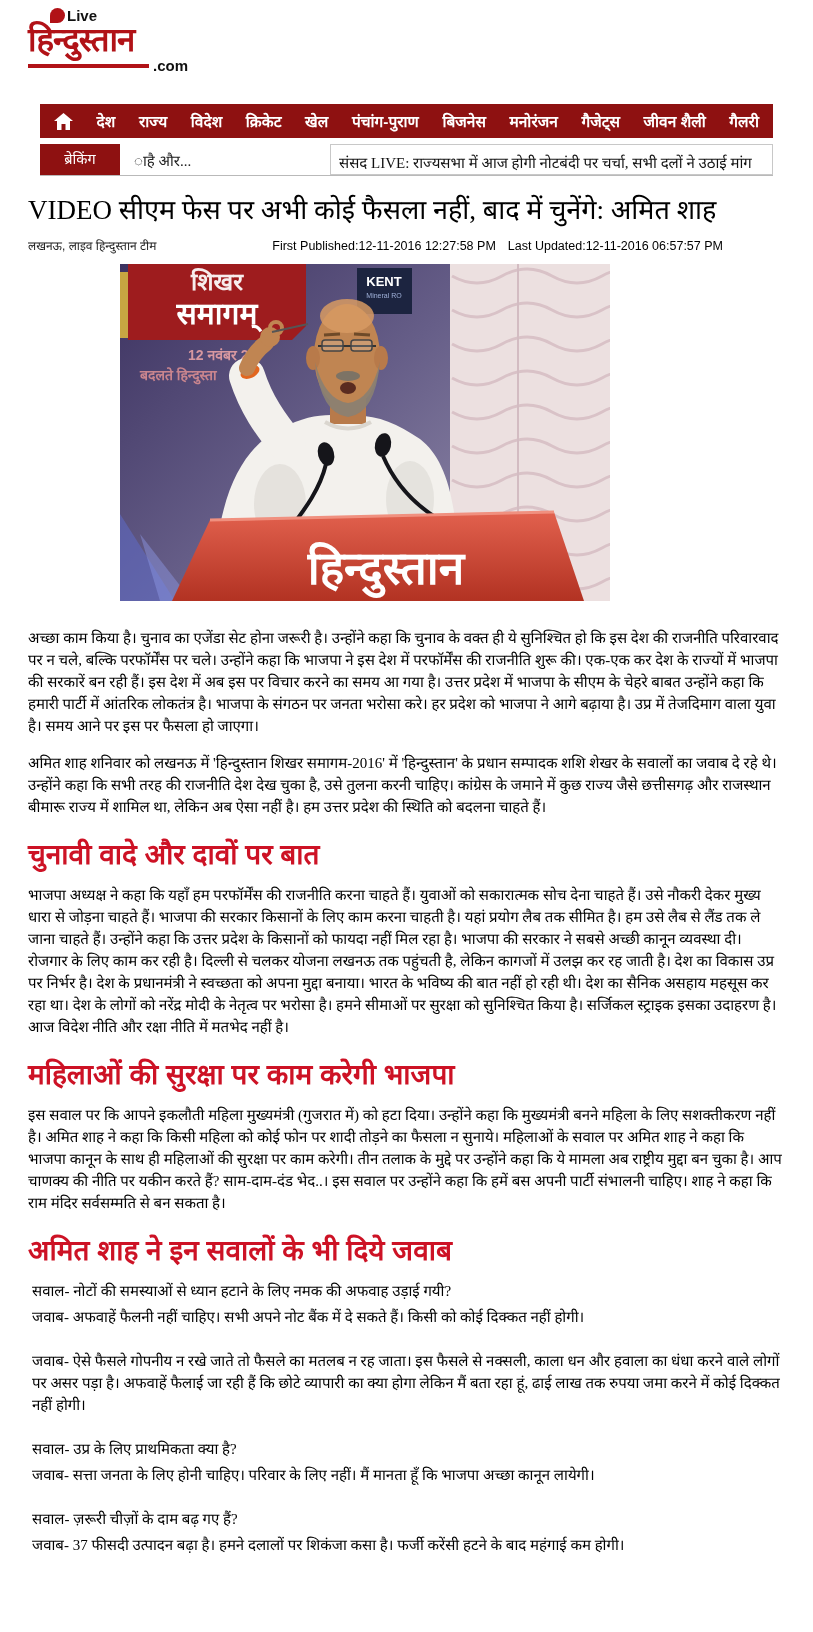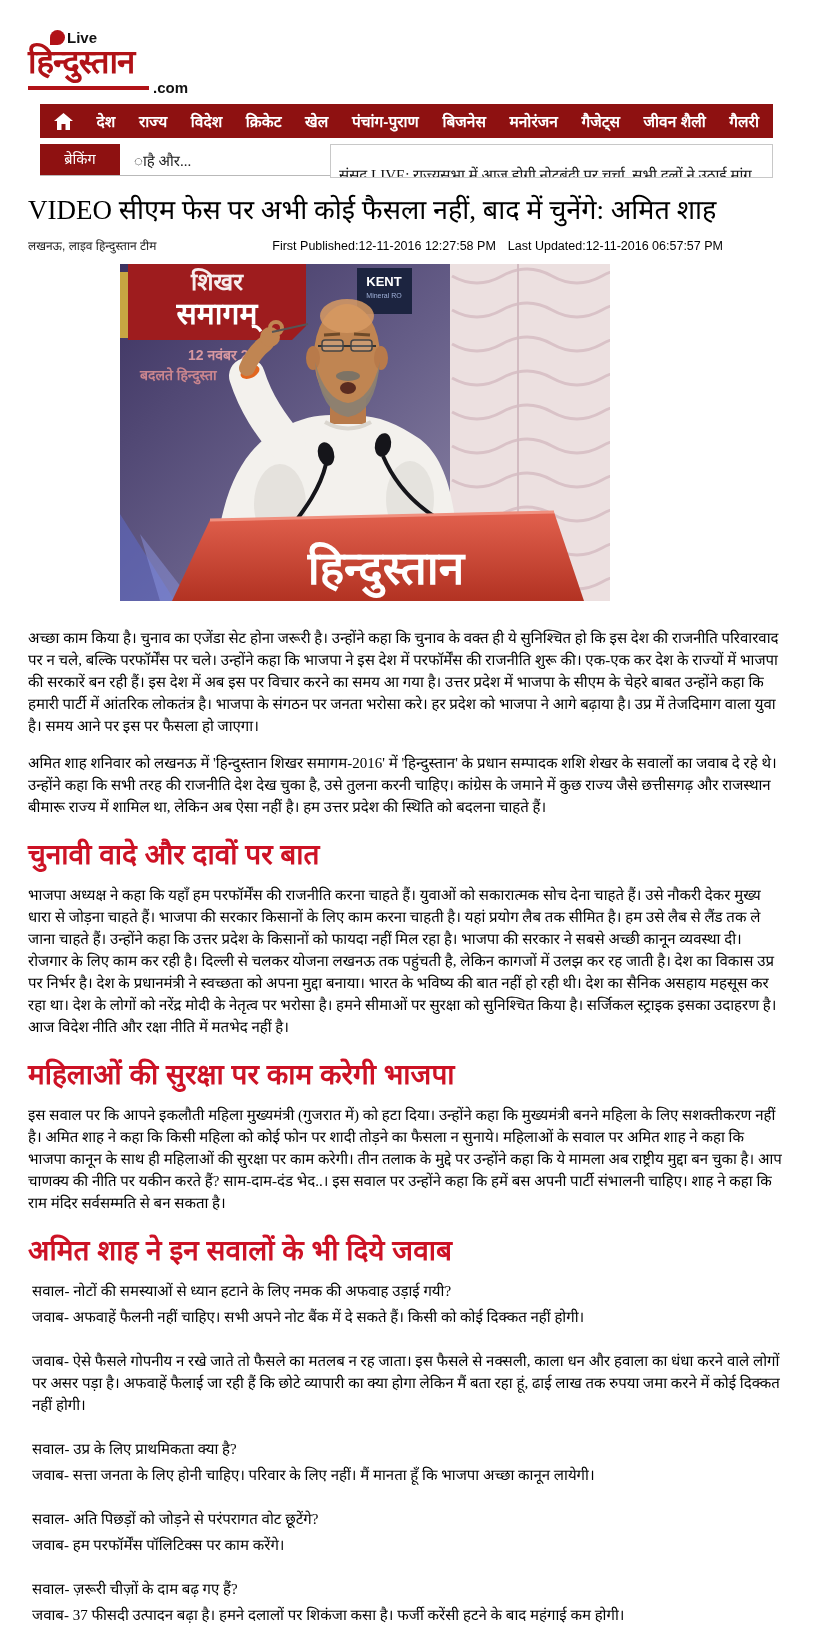--- a/index.html
+++ b/index.html
@@ -1,32 +1,32 @@
 <!DOCTYPE html>
 <html lang="hi"><head>
 <meta charset="utf-8">
 <style>
   html,body{margin:0;padding:0;background:#fff;}
   body{width:813px;font-family:"Liberation Serif",serif;color:#000;}
   .masthead{height:104px;position:relative;}
-  .logo{position:absolute;left:28px;top:30px;width:160px;cursor:pointer;}
+  .logo{position:absolute;left:28px;top:8px;width:160px;cursor:pointer;}
   .logo-top{display:flex;align-items:flex-end;margin-left:22px;}
   .logo-mark{width:15px;height:15px;background:#b11217;border-radius:50% 50% 50% 0;display:inline-block;margin-right:2px;}
   .logo-live{font-family:"Liberation Sans",sans-serif;font-weight:bold;font-size:15px;color:#111;line-height:14px;}
   .logo-name{color:#b11217;font-weight:bold;font-size:33px;line-height:34px;letter-spacing:-1px;font-family:"Liberation Serif",serif;}
   .logo-bottom{display:flex;align-items:center;}
   .logo-underline{height:4px;background:#b11217;flex:1;margin-right:4px;}
   .logo-com{font-family:"Liberation Sans",sans-serif;font-weight:bold;font-size:15px;color:#111;}
   .navbar{margin:0 40px;background:#8e1111;height:34px;display:flex;align-items:center;justify-content:space-between;padding:0 14px;}
   .nav-item{color:#fff;font-family:"Liberation Sans",sans-serif;font-weight:bold;font-size:15.5px;cursor:pointer;white-space:nowrap;}
   .home-icon{display:flex;align-items:center;cursor:pointer;}
   .breaking{margin:6px 40px 0;height:31px;position:relative;display:flex;align-items:center;border-bottom:1px solid #b9b9b9;}
   .breaking-label{background:#8e1111;color:#fff;width:80px;height:31px;line-height:31px;text-align:center;font-family:"Liberation Sans",sans-serif;font-weight:normal;font-size:14.5px;flex:0 0 auto;}
   .ticker-partial{margin-left:14px;font-size:15px;color:#222;white-space:nowrap;}
-  .ticker-box{position:absolute;left:290px;right:0;top:0;bottom:0;border:1px solid #c8c8c8;line-height:29px;padding:16px 8px;overflow:hidden;white-space:nowrap;font-size:15px;color:#111;background:#fff;cursor:pointer;}
+  .ticker-box{position:absolute;left:290px;right:0;top:0;bottom:0;border:1px solid #c8c8c8;line-height:29px;padding:4px 8px;overflow:hidden;white-space:nowrap;font-size:15px;color:#111;background:#fff;cursor:pointer;}
   .article{margin:0 28px;}
   h1.title{font-size:27px;line-height:37px;font-weight:normal;margin:16px 0 8px;color:#000;}
   .meta-row{display:flex;justify-content:space-between;align-items:center;font-family:"Liberation Sans",sans-serif;font-size:12.5px;color:#000;padding-right:62px;margin:4px 0 10px;}
   .byline{font-size:12px;color:#222;}
   .meta-dates{white-space:nowrap;}
   .meta-dates .sep{display:inline-block;width:12px;}
   .photo-wrap{margin:6px 0 26px 92px;width:490px;height:337px;overflow:hidden;}
   .body-p{font-size:15px;line-height:22px;margin:0 0 15px;}
   h2.section-heading{color:#cd1225;font-family:"Liberation Sans",sans-serif;font-weight:bold;font-size:28px;line-height:34px;margin:20px 0 12px;}
   .qa-group{margin:0 0 22px;}
@@ -177,21 +177,17 @@
         <p>जवाब- अफवाहें फैलनी नहीं चाहिए। सभी अपने नोट बैंक में दे सकते हैं। किसी को कोई दिक्कत नहीं होगी।</p>
       </div>
       <div class="qa-group">
         <p>जवाब- ऐसे फैसले गोपनीय न रखे जाते तो फैसले का मतलब न रह जाता। इस फैसले से नक्सली, काला धन और हवाला का धंधा करने वाले लोगों पर असर पड़ा है। अफवाहें फैलाई जा रही हैं कि छोटे व्यापारी का क्या होगा लेकिन मैं बता रहा हूं, ढाई लाख तक रुपया जमा करने में कोई दिक्कत नहीं होगी।</p>
       </div>
       <div class="qa-group">
         <p>सवाल- उप्र के लिए प्राथमिकता क्या है?</p>
         <p>जवाब- सत्ता जनता के लिए होनी चाहिए। परिवार के लिए नहीं। मैं मानता हूँ कि भाजपा अच्छा कानून लायेगी।</p>
       </div>
       <div class="qa-group">
-        <p>सवाल- अति पिछड़ों को जोड़ने से परंपरागत वोट छूटेंगे?</p>
-        <p>जवाब- हम परफॉर्मेंस पॉलिटिक्स पर काम करेंगे।</p>
-      </div>
-      <div class="qa-group">
         <p>सवाल- ज़रूरी चीज़ों के दाम बढ़ गए हैं?</p>
         <p>जवाब- 37 फीसदी उत्पादन बढ़ा है। हमने दलालों पर शिकंजा कसा है। फर्जी करेंसी हटने के बाद महंगाई कम होगी।</p>
       </div>
     </div>
 </div>
 
 </body></html>

